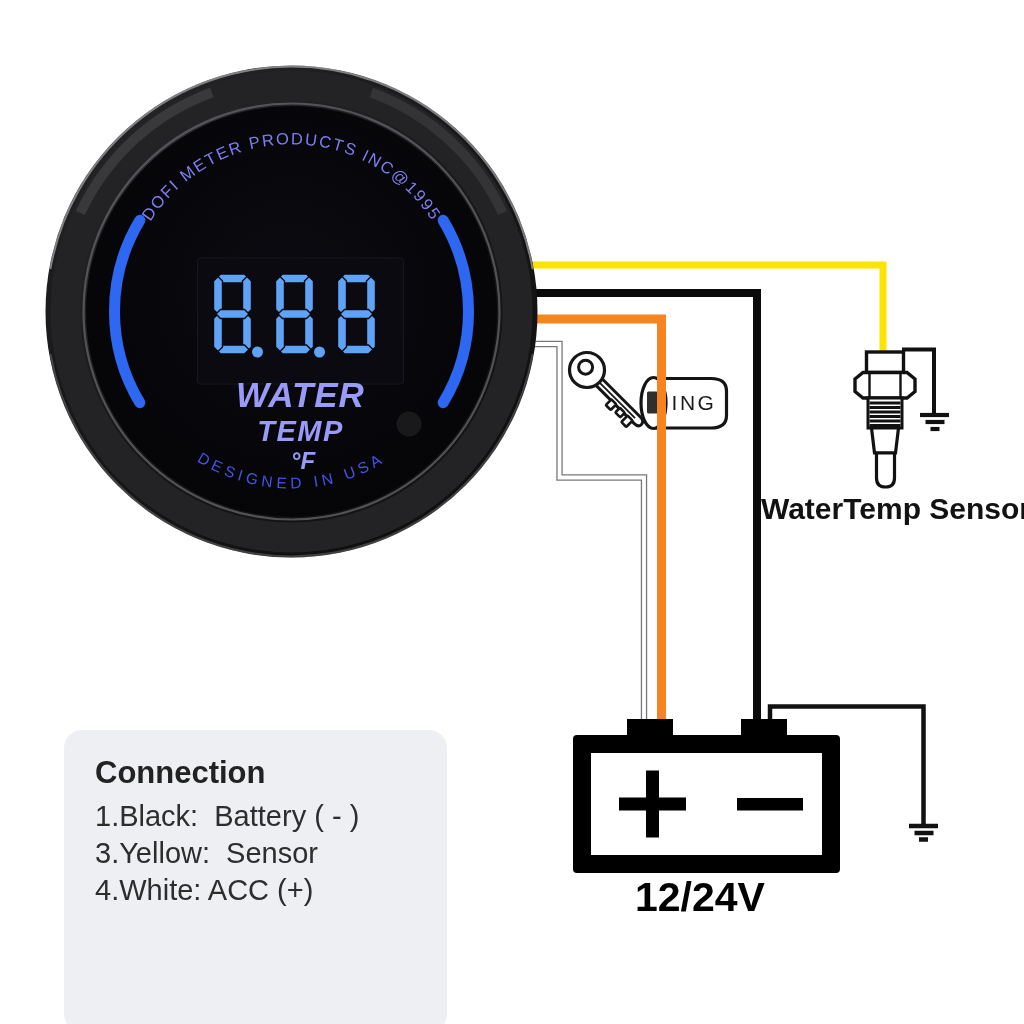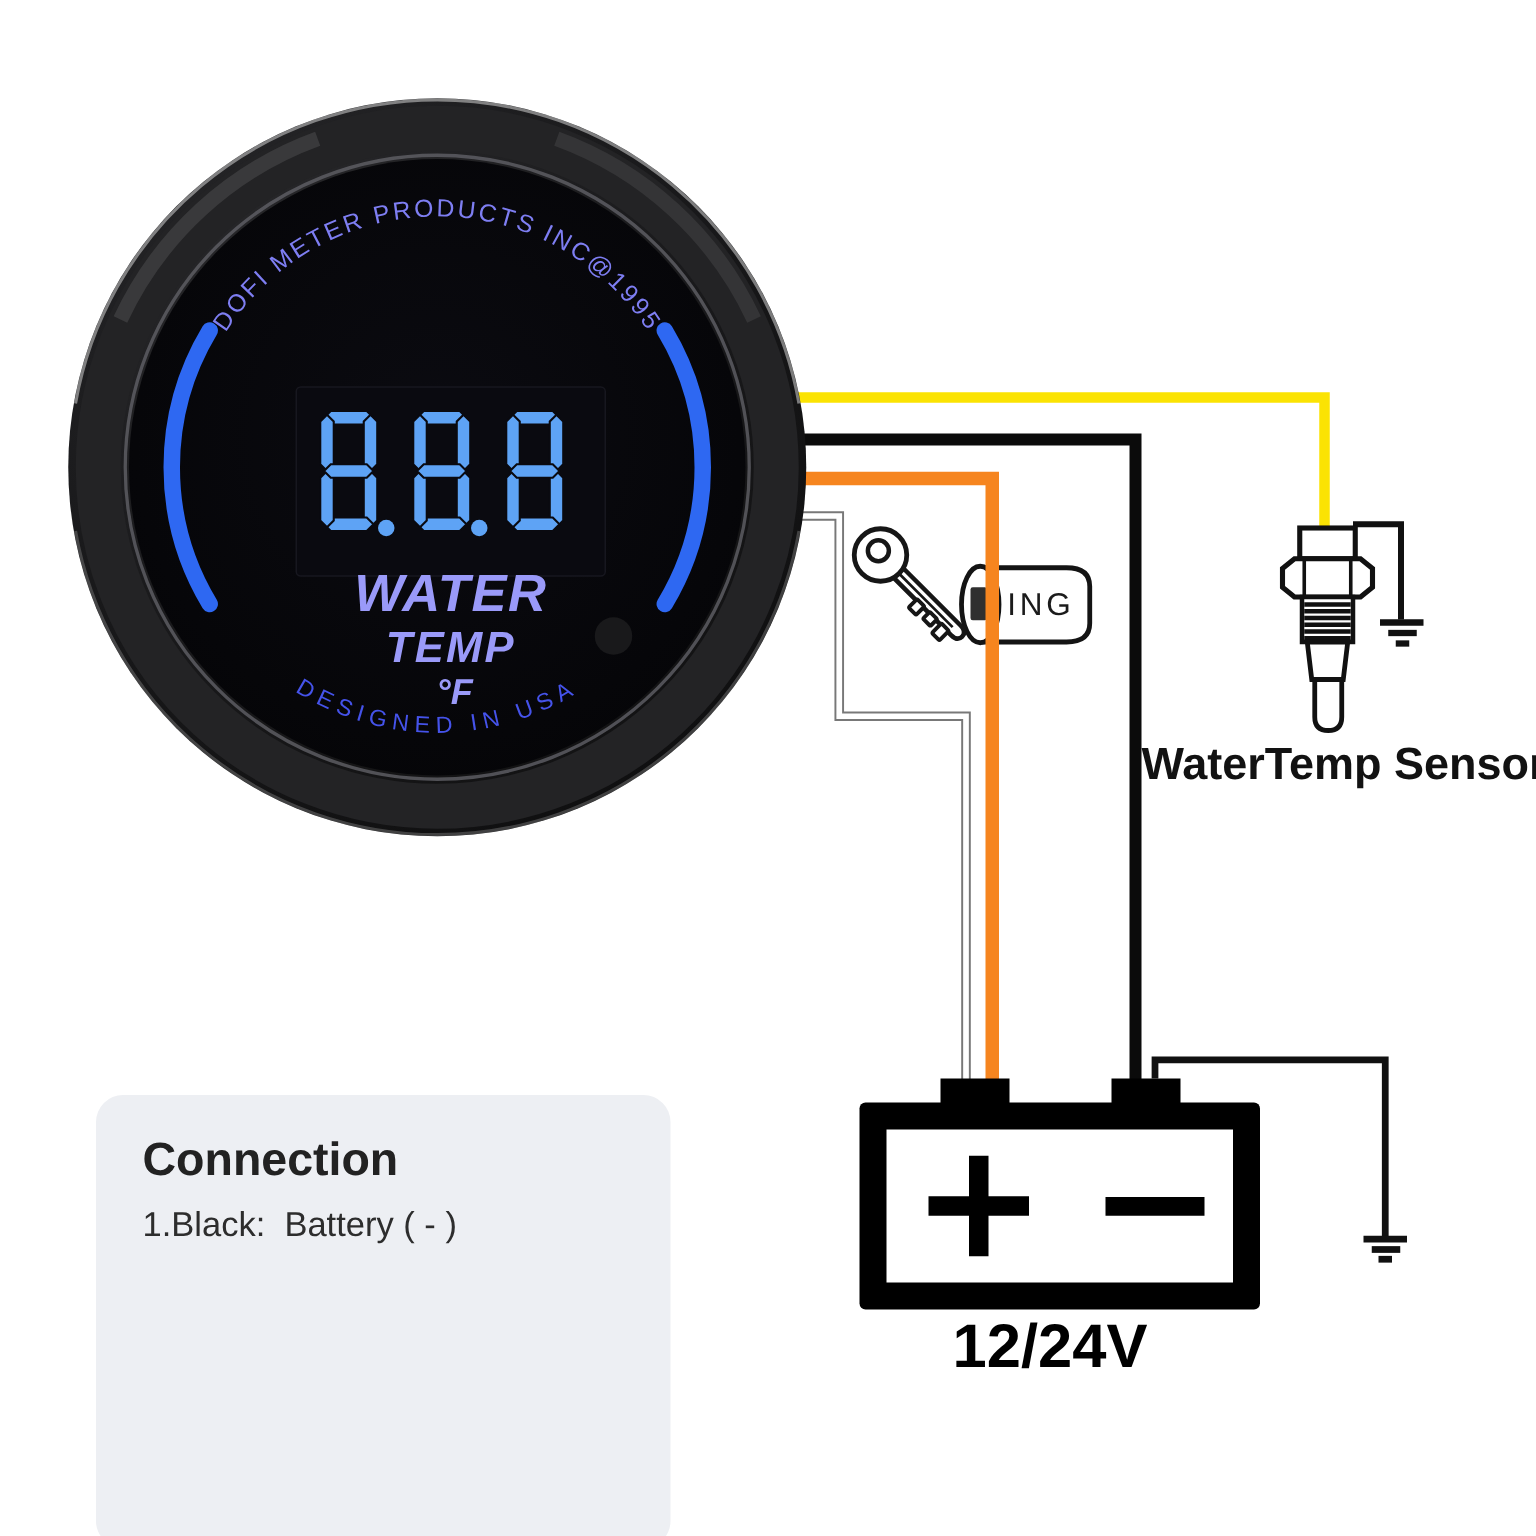--- a/index.html
+++ b/index.html
@@ -2,21 +2,21 @@
 <html><head>
 <meta charset="utf-8">
 <style>
   html,body{margin:0;padding:0;background:#ffffff;}
   .stage{position:relative;width:1024px;height:1024px;background:#ffffff;overflow:hidden;
          font-family:"Liberation Sans",sans-serif;}
   svg{position:absolute;left:0;top:0;font-family:"Liberation Sans",sans-serif;}
   .legend{position:absolute;left:64px;top:730px;width:383px;height:302px;background:#edeff3;
           border-radius:18px;box-sizing:border-box;padding:25px 10px 0 31px;color:#2d2d2d;}
   .legend-title{font-size:31px;font-weight:bold;color:#222;margin-bottom:7px;}
-  .legend-line{font-size:23px;line-height:37px;white-space:pre;}
+  .legend-line{font-size:29px;line-height:37px;white-space:pre;}
 </style>
 </head>
 <body>
 
 <div class="stage">
 
 <svg width="1024" height="1024" viewBox="0 0 1024 1024">
   <defs>
     <radialGradient id="bezelGrad" cx="38%" cy="32%" r="78%">
       <stop offset="0%" stop-color="#2f2f32"></stop>
@@ -163,15 +163,17 @@
       <textPath href="#arcTextBottom" startOffset="50%" text-anchor="middle">DESIGNED IN USA</textPath>
     </text>
 
     <circle cx="409" cy="424" r="12.5" fill="#19191b"></circle>
   </g>
 </svg>
 
 <div class="legend">
   <div class="legend-title">Connection</div>
   <div class="legend-line">1.Black:  Battery ( - )</div>
+  <div class="legend-line">3.Yellow:  Sensor</div>
+  <div class="legend-line">4.White: ACC (+)</div>
 </div>
 
 </div>
 
 </body></html>

